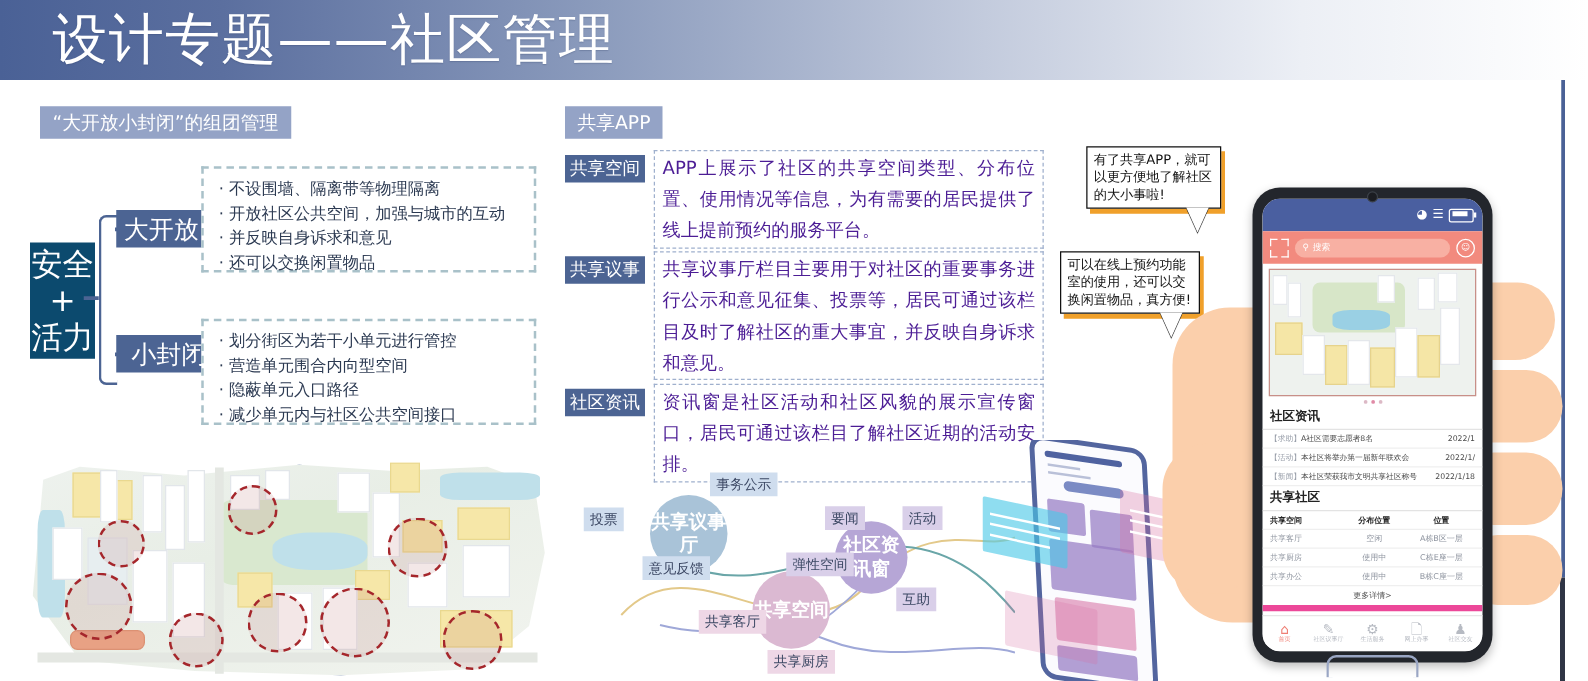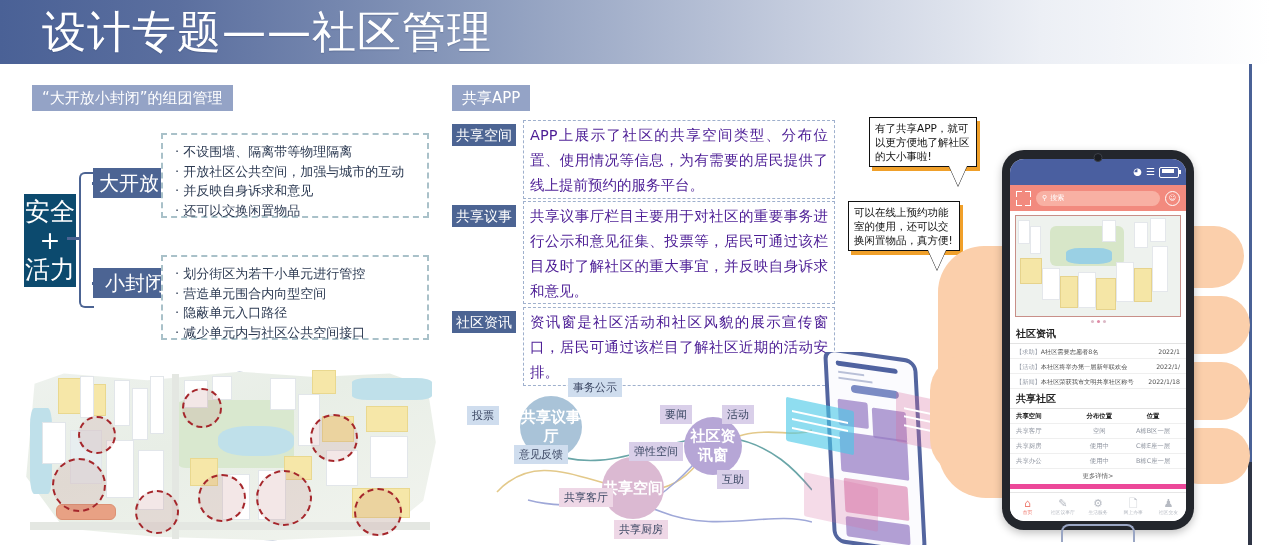--- a/index.html
+++ b/index.html
@@ -134,21 +134,21 @@
 
   
   .bd{position:absolute;left:462px;top:372px;width:350px;height:172px;}
   .bd svg{position:absolute;left:0;top:0;}
   .bd-circle{
     position:absolute;border-radius:50%;display:flex;align-items:center;justify-content:center;
     color:#ffffff;font-size:15px;line-height:19px;text-align:center;font-weight:600;
   }
   #bd-c1{left:58px;top:24px;width:62px;height:62px;background:#a9c3d8;}
   #bd-c2{left:140px;top:85px;width:62px;height:62px;background:#dbb9d2;}
-  #bd-c3{left:222px;top:45px;width:58px;height:58px;background:#b6a6d6;}
+  #bd-c3{left:206px;top:45px;width:58px;height:58px;background:#b6a6d6;}
   .bd-tag{
     position:absolute;font-size:11px;line-height:17px;padding:1px 5px;white-space:nowrap;color:#3b4763;
   }
   .t-blue{background:#cfddee;}
   .t-purp{background:#d9cfe9;}
   .t-pink{background:#eed7e6;}
 
   
   .iso{position:absolute;left:786px;top:352px;width:190px;height:193px;overflow:hidden;}
   .iso-phone{

